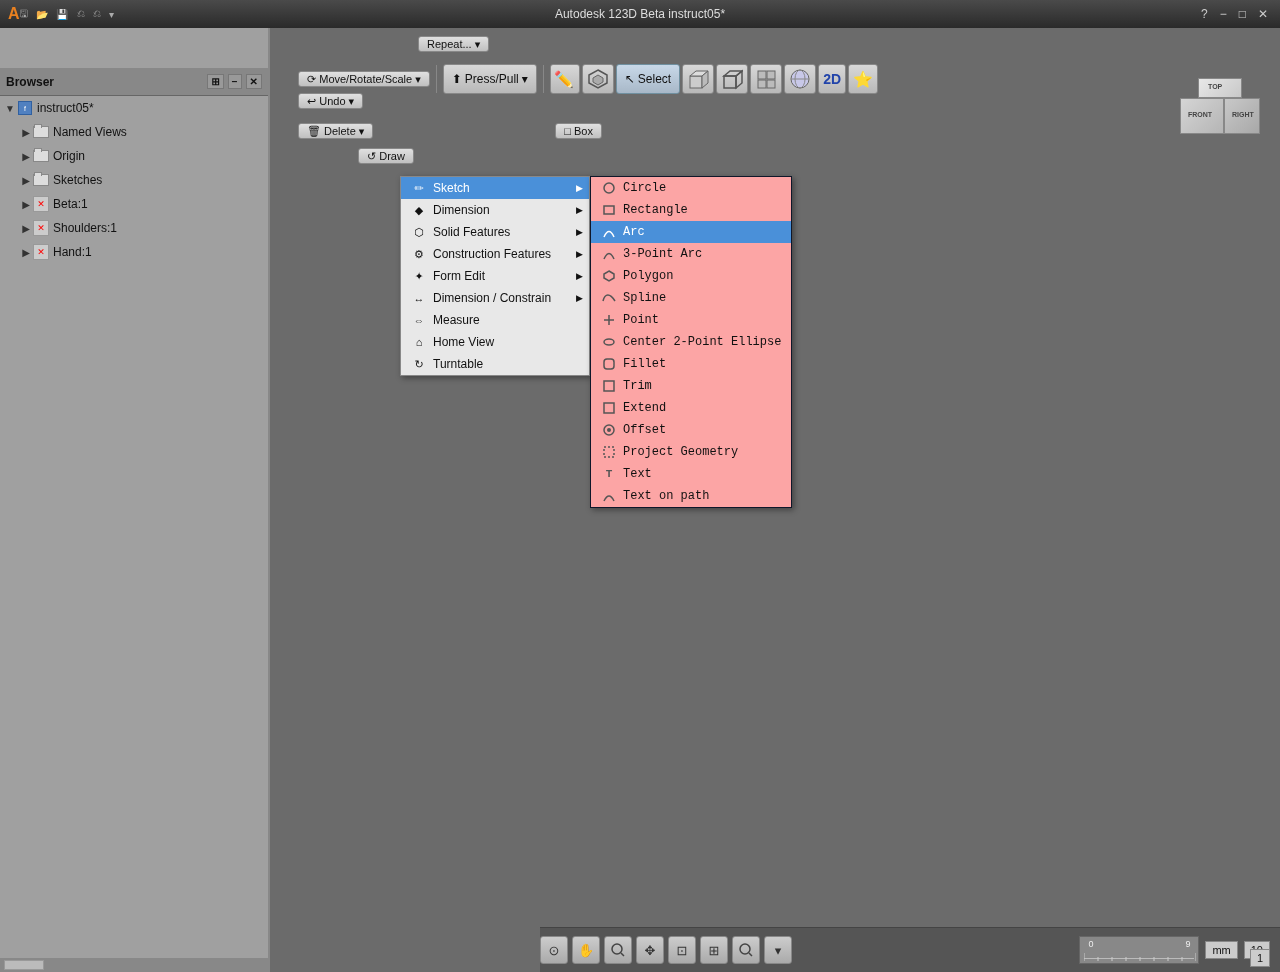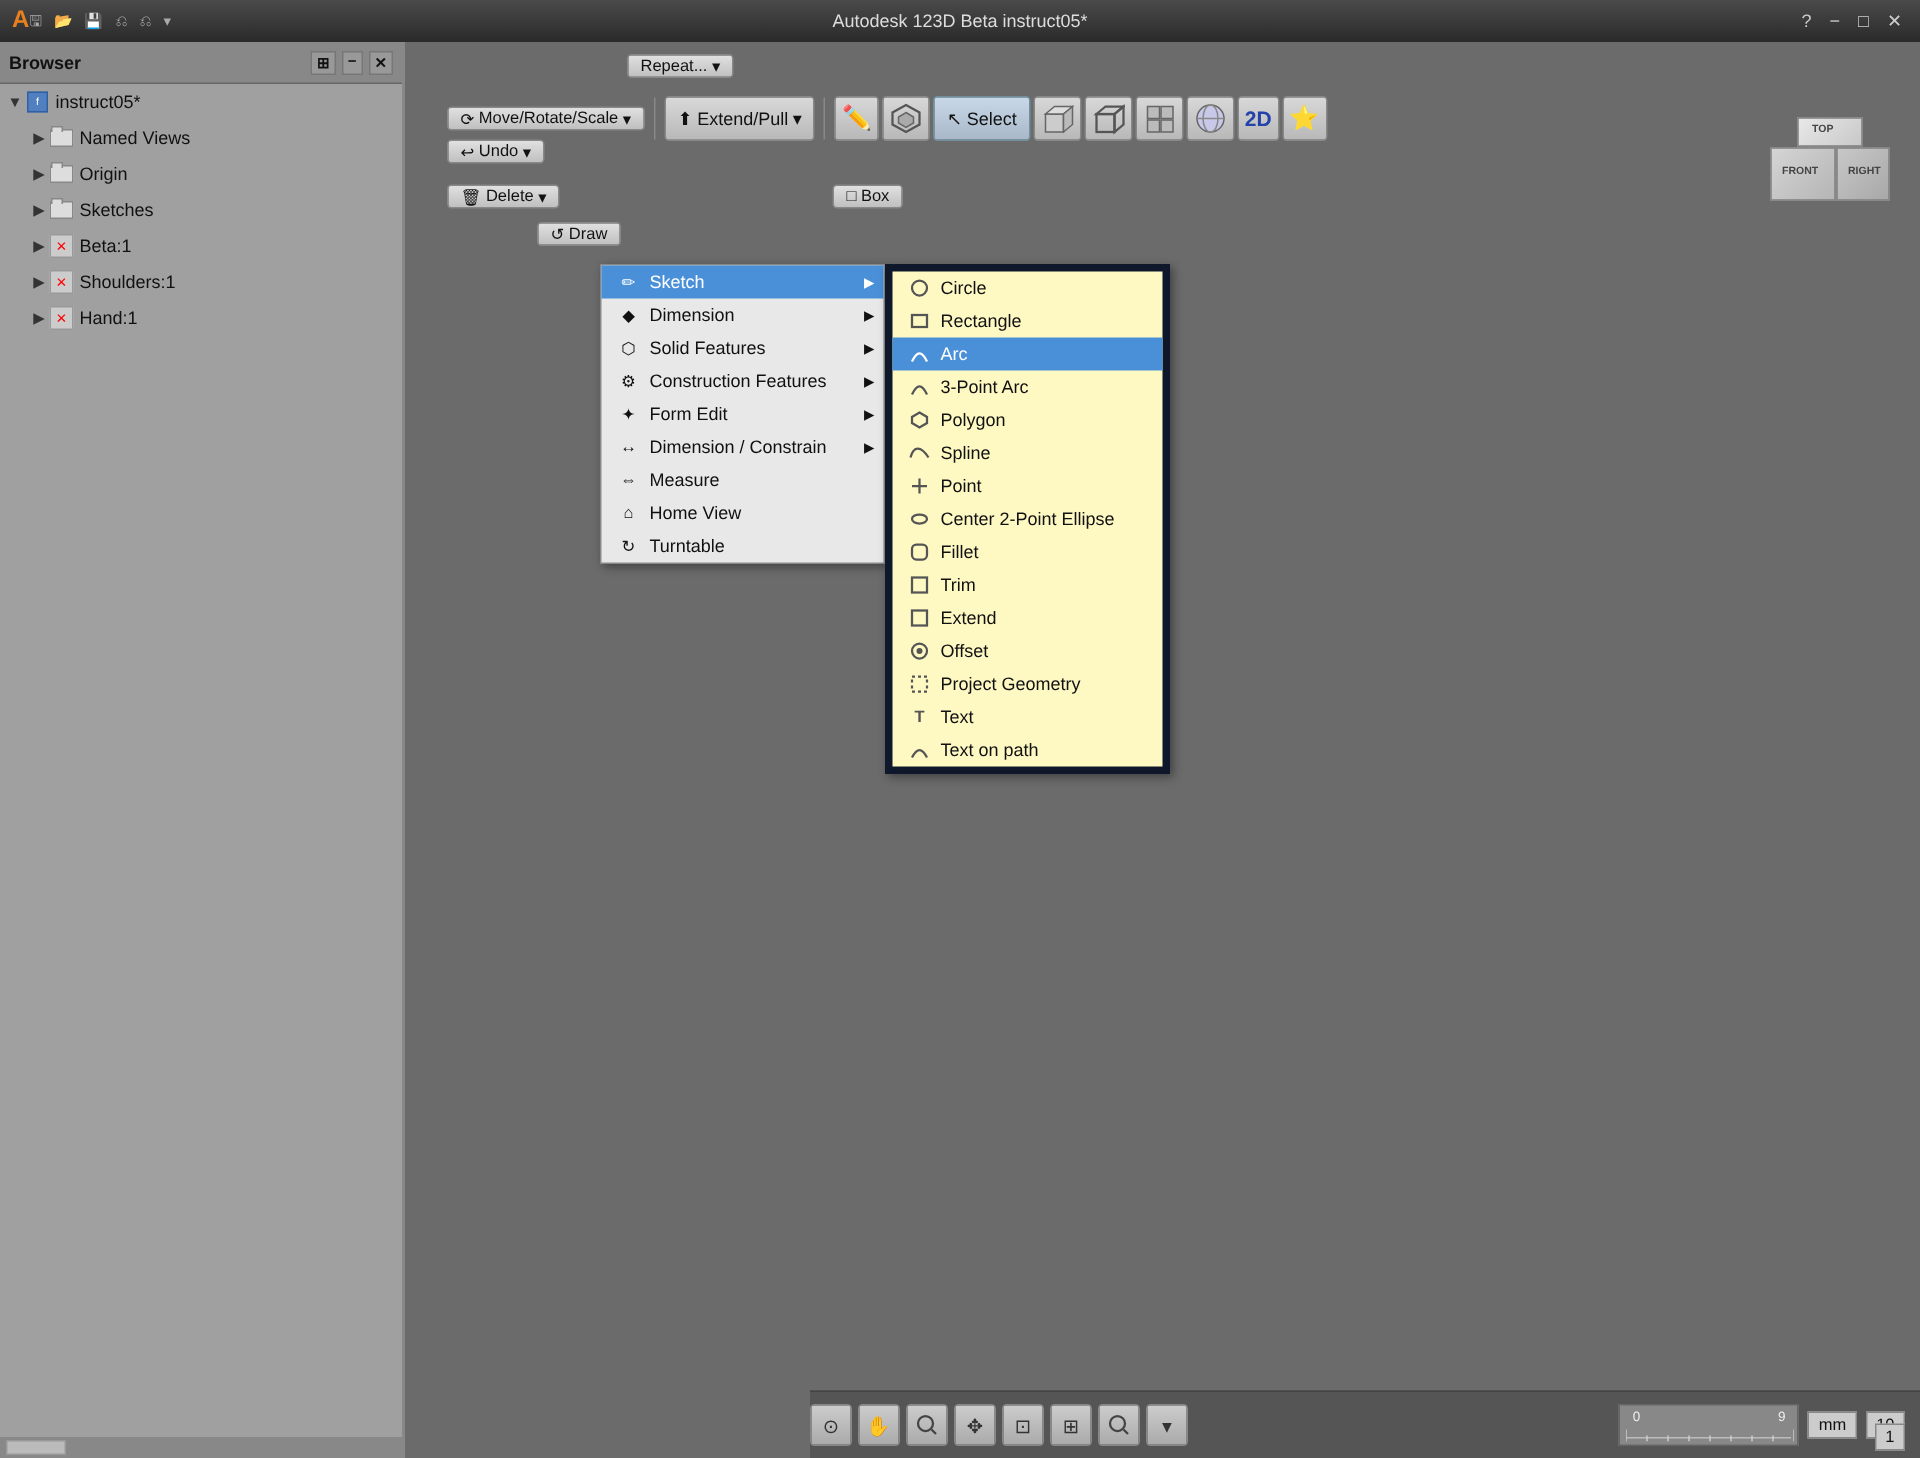--- a/index.html
+++ b/index.html
@@ -87,20 +87,21 @@
     #browser-header {
       background: #888;
       padding: 4px 6px;
       font-weight: bold;
       color: #111;
       display: flex;
       align-items: center;
       justify-content: space-between;
       height: 28px;
       border-bottom: 1px solid #666;
+      margin-top: 40px;
     }
     #browser-header .header-icons {
       display: flex; gap: 4px;
     }
     #browser-header .header-icons span {
       background: #999;
       padding: 1px 3px;
       cursor: pointer;
       border: 1px solid #777;
       font-size: 10px;
@@ -288,24 +289,25 @@
       justify-content: center;
       font-size: 11px;
     }
 
     
     #sketch-submenu {
       position: absolute;
       top: 148px;
       left: 320px;
       z-index: 101;
-      background: #fef9c3;
-      border: 5px solid #0f172a;
+      background: #fca5a5;
+      border: 1px solid #0f172a;
       box-shadow: 2px 2px 6px rgba(0,0,0,0.4);
       min-width: 190px;
+      font-family: Liberation Mono, monospace;
     }
     .menu-item.active {
       background: #4a90d9;
       color: #fff;
     }
     .menu-item.arc-active {
       background: #4a90d9;
       color: #fff;
     }
 
@@ -581,21 +583,21 @@
       <button class="toolbar-btn">
         <span>⟳</span>
         <span>Move/Rotate/Scale</span>
         <span>▾</span>
       </button>
 
       <div class="tb-sep"></div>
 
       <button class="pp-btn">
         <span>⬆</span>
-        <span>Extend/Pull</span>
+        <span>Press/Pull</span>
         <span>▾</span>
       </button>
 
       <div class="tb-sep"></div>
 
       <div class="icon-group">
         <button class="icon-btn" title="Pencil">✏️</button>
         <button class="icon-btn" title="3D View">
           <svg width="22" height="22" viewBox="0 0 22 22">
               <polygon points="11,2 20,7 20,15 11,20 2,15 2,7" fill="none" stroke="#555" stroke-width="1.5"></polygon>

